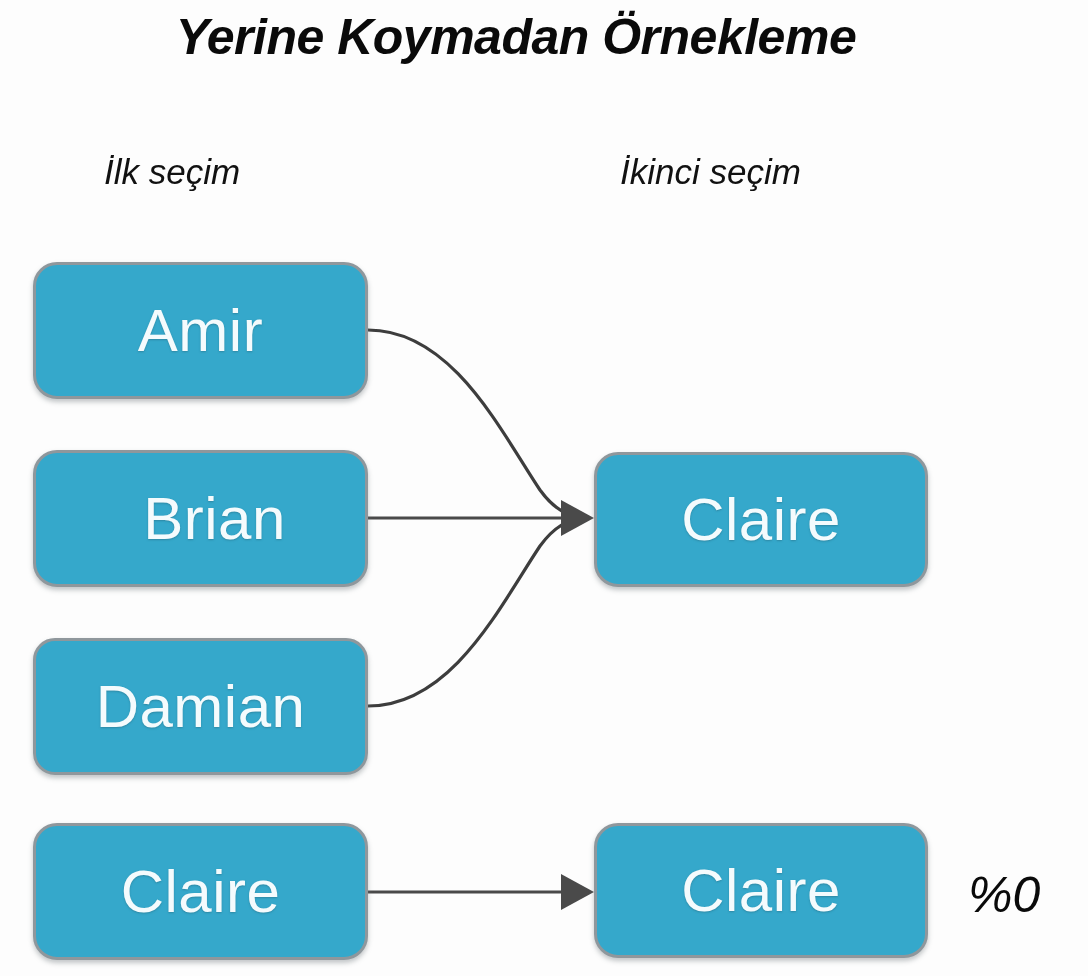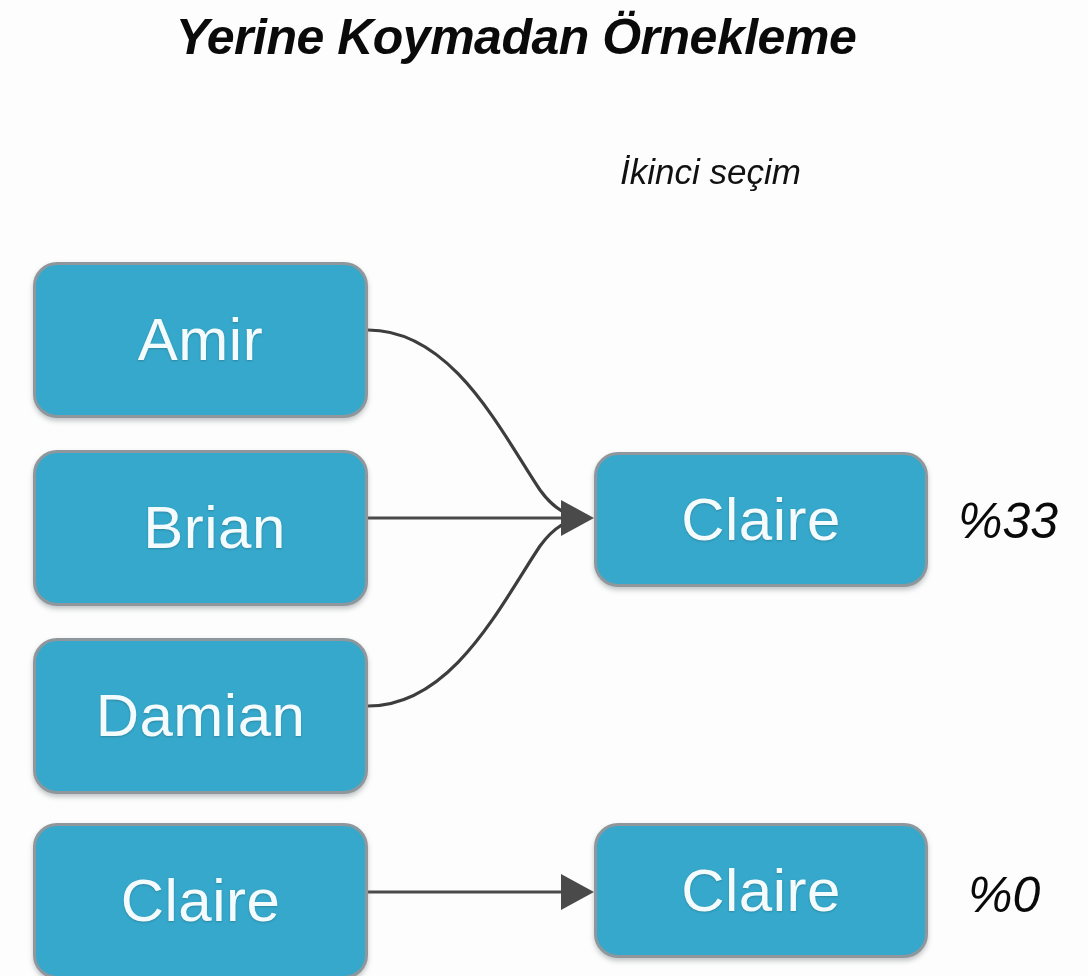--- a/index.html
+++ b/index.html
@@ -66,27 +66,27 @@
     font-size: 60px;
     font-weight: normal;
     color: #f4fbfd;
     line-height: 1;
     white-space: nowrap;
     text-shadow: 0 1px 2px rgba(40,110,132,0.55);
     letter-spacing: 0.5px;
   }
 
   
-  .col-left  { left: 33px;  width: 335px; height: 156px; }
+  .col-left  { left: 33px;  width: 335px; height: 137px; }
   
   .col-right { left: 594px; width: 334px; height: 135px; }
 
   #node-amir        { top: 262px; }
   #node-brian       { top: 450px; padding-left: 28px; }
-  #node-damian      { top: 638px; }
+  #node-damian      { top: 638px; border-radius: 22px; }
   #node-claire-left { top: 823px; }
 
   #node-claire-right-1 { top: 452px; }
   #node-claire-right-2 { top: 823px; }
 
   
   .pct {
     position: absolute;
     font-family: "Liberation Sans", sans-serif;
     font-size: 50px;
@@ -108,20 +108,21 @@
     pointer-events: none;
   }
 </style>
 </head>
 <body>
 
 <div id="canvas">
 
   <div class="title">Yerine Koymadan Örnekleme</div>
 
+  <div class="col-header" id="header-first">İlk seçim</div>
   <div class="col-header" id="header-second">İkinci seçim</div>
 
   <svg id="arrow-layer" viewBox="0 0 1088 976" width="1088" height="976">
     <defs>
       <marker id="arrowhead" markerWidth="9" markerHeight="8" refX="8.2" refY="4" orient="auto" markerUnits="strokeWidth">
         <path d="M0,0.4 L9,4 L0,7.6 Z" fill="#4a4a4a"></path>
       </marker>
     </defs>
 
     <path d="M 368,330 C 452,330 500,430 540,490 C 556,512 572,518 586,518" fill="none" stroke="#3d3d3d" stroke-width="3.2" stroke-linecap="round"></path>
@@ -153,16 +154,15 @@
   </div>
 
   <div class="node col-right" id="node-claire-right-1">
     <span class="node-label">Claire</span>
   </div>
 
   <div class="node col-right" id="node-claire-right-2">
     <span class="node-label">Claire</span>
   </div>
 
-  <div class="pct" id="pct-top">%33</div>
   <div class="pct" id="pct-bottom">%0</div>
 
 </div>
 
 </body></html>

